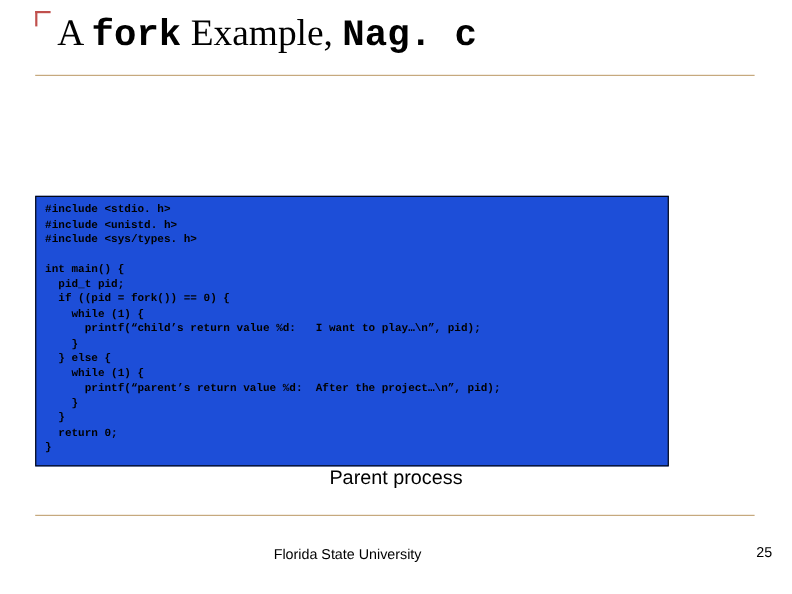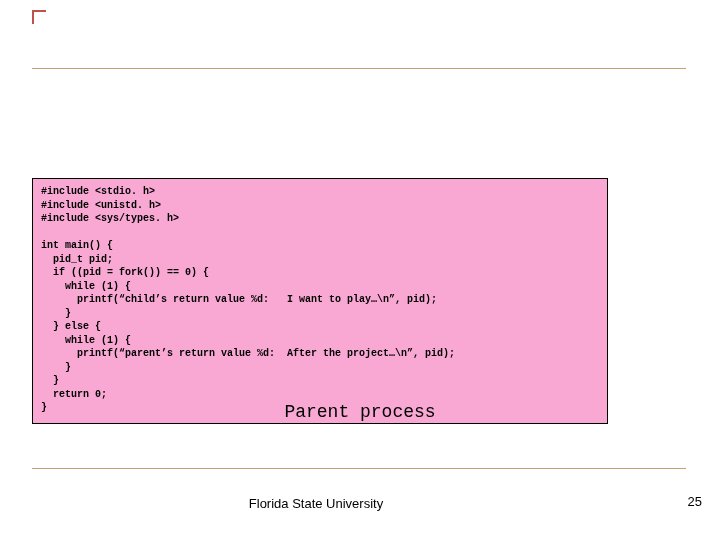--- a/index.html
+++ b/index.html
@@ -16,30 +16,30 @@
     font-size: 34px; color: #000; font-weight: 400;
     font-family: Georgia, 'Times New Roman', serif;
   }
   .title .mono { font-family: 'Courier New', Courier, monospace; font-weight: bold; }
   .title-rule {
     position: absolute; top: 68px; left: 32px; right: 34px; height: 0;
     border-top: 1px solid #c0a070;
   }
   .codebox {
     position: absolute; top: 178px; left: 32px; width: 576px;
-    border: 1px solid #000; background: #f9a8d4;
+    border: 1px solid #000; background: #1d4ed8;
     padding: 6px 8px 8px 8px;
     font-family: 'Courier New', Courier, monospace;
     font-size: 10px; font-weight: bold; line-height: 1.35;
     white-space: pre; color: #000;
   }
   .caption {
-    position: absolute; top: 402px; left: 0; width: 720px;
+    position: absolute; top: 424px; left: 0; width: 720px;
     text-align: center; font-size: 18px; color: #000;
-    font-family: Liberation Mono, monospace;
+    font-family: Liberation Sans, sans-serif;
   }
   .footer-rule {
     position: absolute; top: 468px; left: 32px; right: 34px; height: 0;
     border-top: 1px solid #c0a070;
   }
   .footer-text {
     position: absolute; top: 496px; left: 0; width: 632px;
     text-align: center; font-size: 13px; color: #000;
     font-family: Arial, Helvetica, sans-serif;
   }
@@ -50,20 +50,23 @@
     margin-left: 35px;
   }
 </style>
 </head>
 <body>
 
 <div class="slide">
 
   <div class="accent-corner"></div>
 
+  <h1 class="title">
+    <span>A </span><span class="mono">fork</span><span> Example, </span><span class="mono">Nag. c</span>
+  </h1>
 
   <div class="title-rule"></div>
 
   <div class="codebox">#include &lt;stdio. h&gt;
 #include &lt;unistd. h&gt;
 #include &lt;sys/types. h&gt;
 
 int main() {
   pid_t pid;
   if ((pid = fork()) == 0) {

